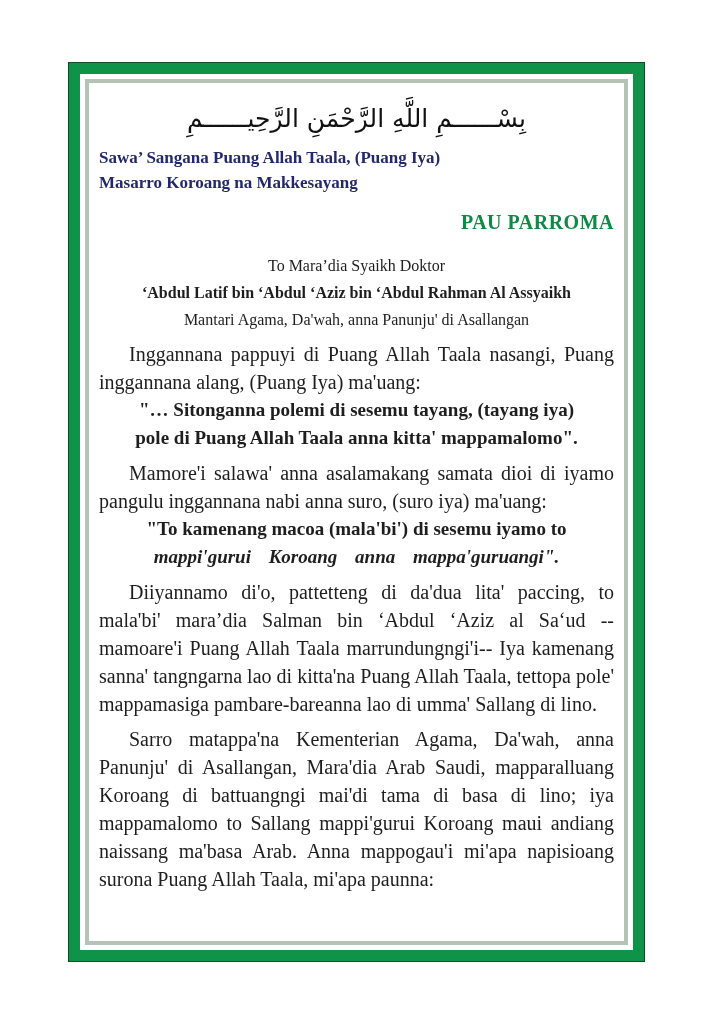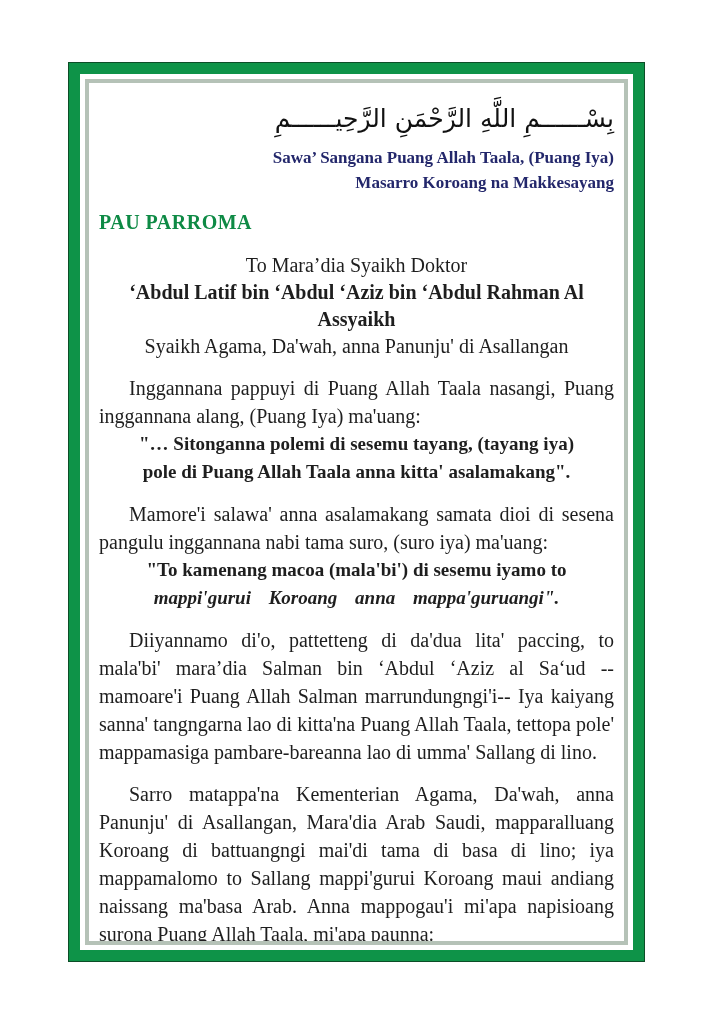--- a/index.html
+++ b/index.html
@@ -38,57 +38,58 @@
     width:100%;height:100%;
     overflow:hidden;
   }
   .content{
     padding:4px 10px 0 10px;
     width:100%;height:100%;
   }
   .arabic{
     font-family:"DejaVu Sans", sans-serif;
     direction:rtl;
+    text-align:center;
   }
   .bismillah{
     font-size:25px;
     line-height:48px;
     margin-top:8px;
     color:#111111;
   }
   .hdr-navy{
-    text-align:right;
+    text-align:left;
     font-weight:bold;
     font-size:17px;
     line-height:25px;
     color:var(--navy);
   }
   .hdr-navy.first{margin-top:2px;}
   .page-title{
-    text-align:left;
+    text-align:right;
     font-weight:bold;
     font-size:20px;
     line-height:27px;
     letter-spacing:0.5px;
     color:var(--title-green);
     margin-top:14px;
   }
   .ded{
     text-align:center;
-    font-size:20px;
+    font-size:16px;
     line-height:27px;
   }
   .ded.first{margin-top:16px;}
   .ded.bold{font-weight:bold;}
   .body-para{
     text-align:justify;
     text-indent:30px;
     font-size:20px;
     line-height:28px;
-    margin-top:14px;
+    margin-top:7px;
   }
   .verse{
     font-size:20px;
     line-height:30px;
     margin-top:1px;
     color:#111111;
   }
   .quote{
     text-align:center;
     font-weight:bold;
@@ -108,39 +109,39 @@
 
           <div class="arabic bismillah">بِسْــــــمِ اللَّهِ الرَّحْمَنِ الرَّحِيــــــمِ</div>
 
           <div class="hdr-navy first">Sawa’ Sangana Puang Allah Taala, (Puang Iya)</div>
           <div class="hdr-navy">Masarro Koroang na Makkesayang</div>
 
           <div class="page-title">PAU PARROMA</div>
 
           <div class="ded first">To Mara’dia Syaikh Doktor</div>
           <div class="ded bold">‘Abdul Latif bin ‘Abdul ‘Aziz bin ‘Abdul Rahman Al Assyaikh</div>
-          <div class="ded">Syaikh Agama, Da'wah, anna Panunju' di Asallangan</div>
+          <div class="ded">Mantari Agama, Da'wah, anna Panunju' di Asallangan</div>
 
           <p class="body-para">Inggannana pappuyi di Puang Allah Taala nasangi, Puang inggannana alang, (Puang Iya) ma'uang:</p>
 
 
           <div class="quote">
             <div>"… Sitonganna polemi di sesemu tayang, (tayang iya)</div>
-            <div>pole di Puang Allah Taala anna kitta' asalamakang".</div>
+            <div>pole di Puang Allah Taala anna kitta' mappamalomo".</div>
           </div>
 
-          <p class="body-para">Mamore'i salawa' anna asalamakang samata dioi di sesena pangulu inggannana nabi tama suro, (suro iya) ma'uang:</p>
+          <p class="body-para">Mamore'i salawa' anna asalamakang samata dioi di iyamo pangulu inggannana nabi anna suro, (suro iya) ma'uang:</p>
 
 
           <div class="quote">
             <div>"To kamenang macoa (mala'bi') di sesemu iyamo to</div>
             <div class="wide">mappi'gurui Koroang anna mappa'guruangi".</div>
           </div>
 
-          <p class="body-para">Diiyannamo di'o, pattetteng di da'dua lita' paccing, to mala'bi' mara’dia Salman bin ‘Abdul ‘Aziz al Sa‘ud --mamoare'i Puang Allah Salman marrundungngi'i-- Iya kaiyang sanna' tangngarna lao di kitta'na Puang Allah Taala, tettopa pole' mappamasiga pambare-bareanna lao di umma' Sallang di lino.</p>
+          <p class="body-para">Diiyannamo di'o, pattetteng di da'dua lita' paccing, to mala'bi' mara’dia Salman bin ‘Abdul ‘Aziz al Sa‘ud --mamoare'i Puang Allah Taala marrundungngi'i-- Iya kamenang sanna' tangngarna lao di kitta'na Puang Allah Taala, tettopa pole' mappamasiga pambare-bareanna lao di umma' Sallang di lino.</p>
 
           <p class="body-para">Sarro matappa'na Kementerian Agama, Da'wah, anna Panunju' di Asallangan, Mara'dia Arab Saudi, mapparalluang Koroang di battuangngi mai'di tama di basa di lino; iya mappamalomo to Sallang mappi'gurui Koroang maui andiang naissang ma'basa Arab. Anna mappogau'i mi'apa napisioang surona Puang Allah Taala, mi'apa paunna:</p>
 
         </div>
       </div>
     </div>
   </div>
 </div>
 
 </body></html>

